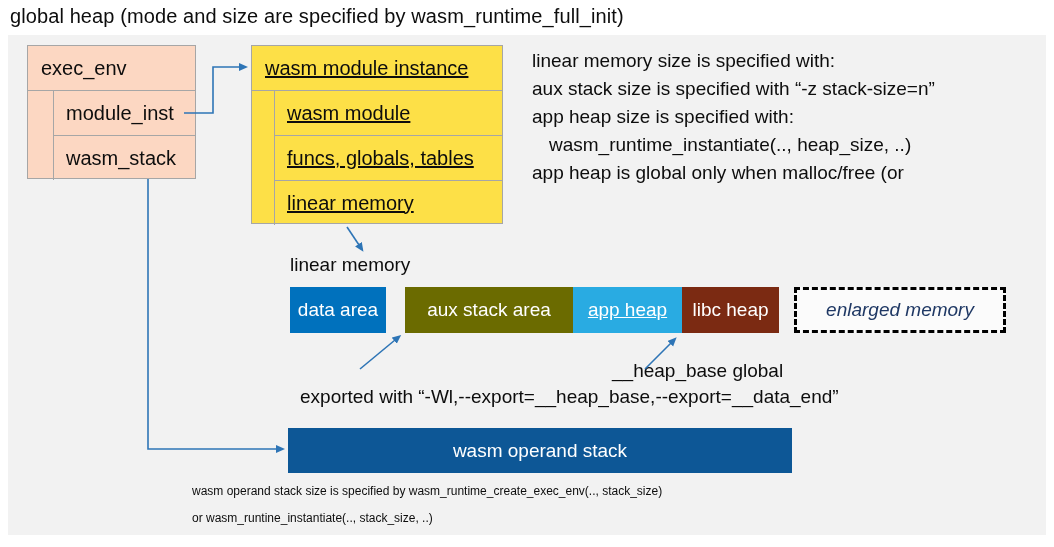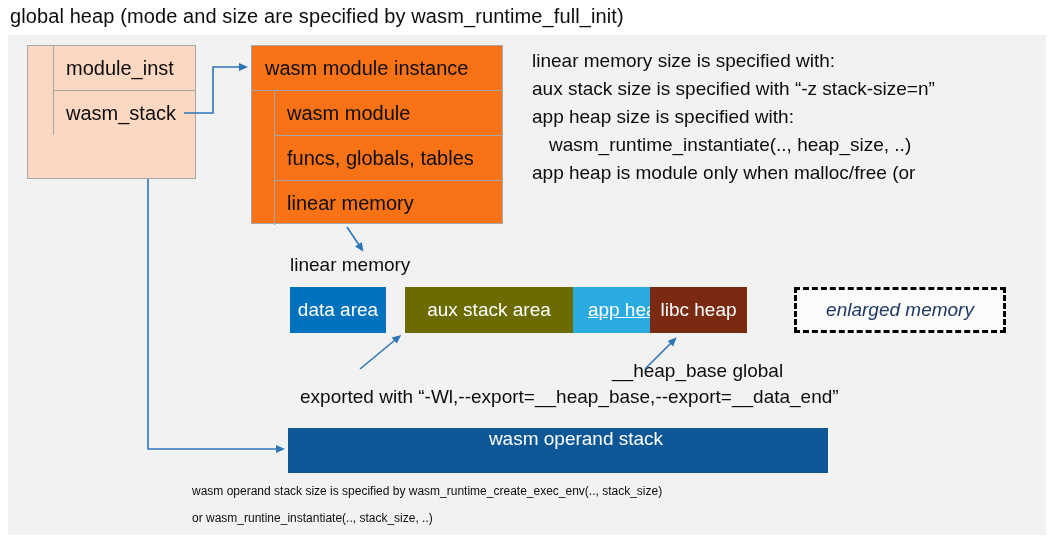--- a/index.html
+++ b/index.html
@@ -13,79 +13,80 @@
 
   
   .struct-box{box-sizing:border-box;border:1px solid #a6a6a6;font-size:20px;}
   .struct-box .hdr{height:44px;display:flex;align-items:center;padding-left:13px;
     border-bottom:1px solid #a6a6a6;}
   .struct-box .sub{border-left:1px solid #a6a6a6;}
   .struct-box .row{height:44px;display:flex;align-items:center;padding-left:12px;}
   .struct-box .row + .row{border-top:1px solid #a6a6a6;}
   #exec-env-box{left:27px;top:45px;width:169px;height:134px;background:#fcd7c2;}
   #exec-env-box .sub{margin-left:25px;}
-  #instance-box{left:251px;top:45px;width:252px;height:179px;background:#f97316;}
+  #instance-box{left:251px;top:45px;width:252px;height:179px;background:#fde047;text-decoration:underline;}
   #instance-box .sub{margin-left:22px;}
 
   
   #notes-right{left:532px;top:47px;width:514px;font-size:19px;line-height:28px;}
   #notes-right .indent{padding-left:17px;}
 
   
   #linear-memory-label{left:290px;top:254px;font-size:19px;}
   .seg{top:287px;height:46px;display:flex;align-items:center;justify-content:center;
     font-size:19px;color:#ffffff;box-sizing:border-box;white-space:nowrap;}
   #seg-data{left:290px;width:96px;}
   #seg-aux{left:405px;width:168px;}
   #seg-appheap{left:573px;width:109px;}
-  #seg-libc{left:650px;width:97px;}
+  #seg-libc{left:682px;width:97px;}
   #seg-enlarged{left:794px;width:212px;border:3px dashed #000000;font-style:italic;}
 
   #data-end-label{left:323px;top:360px;font-size:19px;}
   #heap-base-label{left:612px;top:360px;font-size:19px;}
   #export-note{left:300px;top:386px;font-size:19px;}
 
   
   #operand-stack-bar{left:288px;top:428px;width:504px;height:45px;background:#0d5796;
-    display:flex;align-items:flex-start;justify-content:center;color:#ffffff;font-size:19px;padding-left:36px;}
+    display:flex;align-items:center;justify-content:center;color:#ffffff;font-size:19px;}
   #operand-note{left:192px;top:478px;font-size:12px;line-height:27px;}
 
   #arrows{left:0;top:0;pointer-events:none;}
 </style>
 </head>
 <body>
 
 <div id="stage">
 
   <div class="abs" id="page-title">global heap (mode and size are specified by wasm_runtime_full_init)</div>
 
   <div class="abs" id="panel"></div>
 
   <div class="abs struct-box" id="exec-env-box">
+    <div class="hdr">exec_env</div>
     <div class="sub">
       <div class="row">module_inst</div>
       <div class="row">wasm_stack</div>
     </div>
   </div>
 
   <div class="abs struct-box" id="instance-box">
     <div class="hdr">wasm module instance</div>
     <div class="sub">
       <div class="row">wasm module</div>
       <div class="row">funcs, globals, tables</div>
       <div class="row">linear memory</div>
     </div>
   </div>
 
   <div class="abs" id="notes-right">
     <div>linear memory size is specified with:</div>
     <div>aux stack size is specified with “-z stack-size=n”</div>
     <div>app heap size is specified with:</div>
     <div class="indent">wasm_runtime_instantiate(.., heap_size, ..)</div>
-    <div>app heap is module only when malloc/free (or</div>
+    <div>app heap is global only when malloc/free (or</div>
   </div>
 
   <div class="abs" id="linear-memory-label">linear memory</div>
 
   <div class="abs seg" id="seg-data" style="background: rgb(0, 113, 189); color: rgb(255, 255, 255);">data area</div>
   <div class="abs seg" id="seg-aux" style="background: rgb(107, 107, 0); color: rgb(255, 255, 255);">aux stack area</div>
   <div class="abs seg" id="seg-appheap" style="background: rgb(41, 171, 226); color: rgb(255, 255, 255); text-decoration: underline;">app heap</div>
   <div class="abs seg" id="seg-libc" style="background: rgb(123, 42, 18); color: rgb(255, 255, 255);">libc heap</div>
   <div class="abs seg" id="seg-enlarged" style="background: rgb(251, 251, 251); color: rgb(31, 56, 100);">enlarged memory</div>
 

